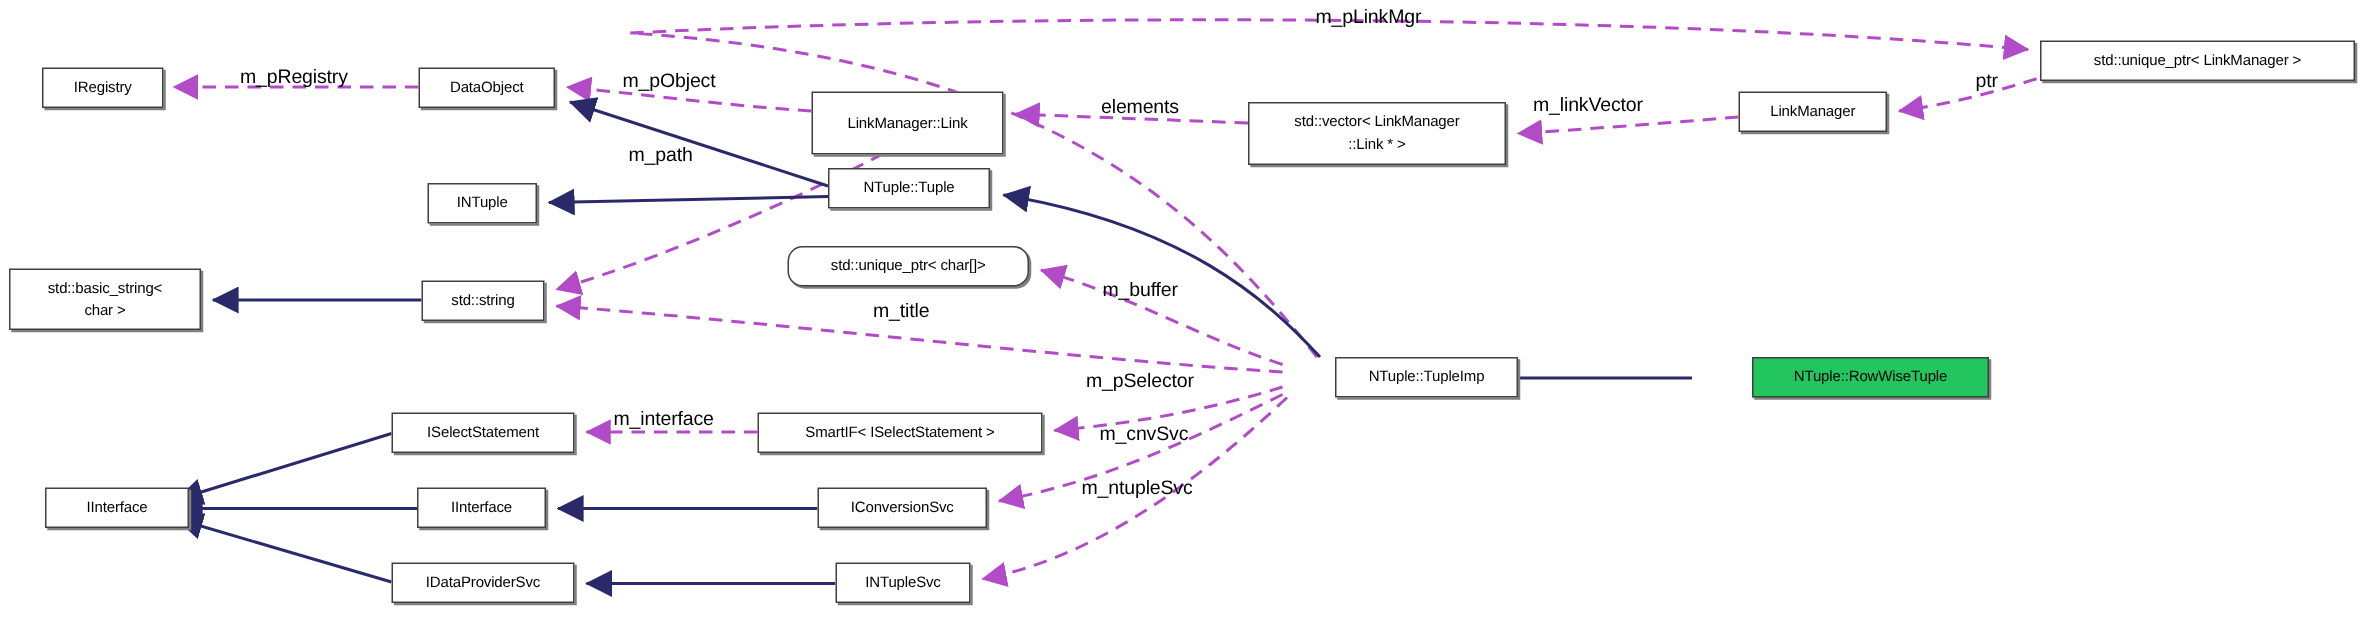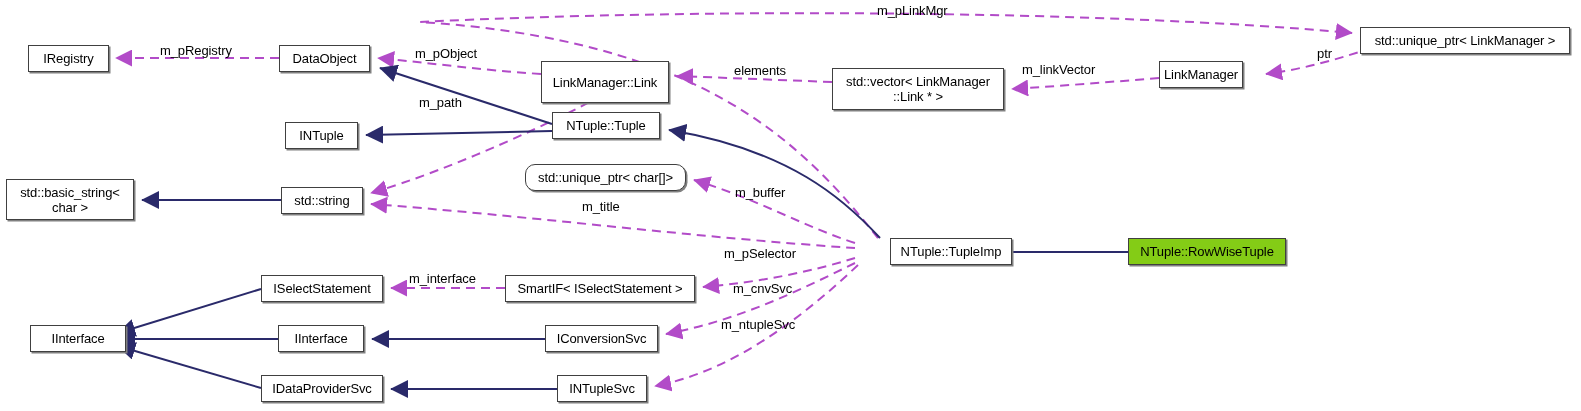--- a/index.html
+++ b/index.html
@@ -23,32 +23,33 @@
     top: 0;
     width: 1581px;
     height: 411px;
   }
   .node {
     position: absolute;
     box-sizing: border-box;
     border: 1px solid #404040;
     background: #ffffff;
     color: #000000;
-    font-size: 13px;
+    font-size: 10px;
     line-height: 15px;
     text-align: center;
     display: flex;
     align-items: center;
     justify-content: center;
     white-space: pre;
     box-shadow: 1.5px 1.5px 0 0 #808080;
     letter-spacing: -0.1px;
   }
   .node.highlight {
-    background: #84cc16;
+    background: #22c55e;
+    margin-left: 40px;
   }
   .edge-label {
     position: absolute;
     font-size: 13px;
     line-height: 14px;
     color: #000000;
     white-space: pre;
     background: transparent;
     letter-spacing: -0.1px;
     text-align: center;
@@ -161,21 +162,21 @@
       <path d="M 557 389 L 391 389" fill="none" stroke="#2a2a6a" stroke-width="2" marker-end="url(#arrow-inherit)"></path>
     </g>
   </svg>
 
   <div id="nodes">
       <div class="node" style="left: 28px; top: 45px; width: 81px; height: 27px;">IRegistry</div>
       <div class="node" style="left: 279px; top: 45px; width: 91px; height: 27px;">DataObject</div>
       <div class="node" style="left: 541px; top: 61px; width: 128px; height: 42px;">LinkManager::Link</div>
       <div class="node" style="left: 832px; top: 68px; width: 172px; height: 42px;">std::vector&lt; LinkManager
 ::Link * &gt;</div>
-      <div class="node" style="left: 1159px; top: 61px; width: 84px; height: 27px;">LinkManager</div>
+      <div class="node" style="left: 1159px; top: 61px; width: 99px; height: 27px;">LinkManager</div>
       <div class="node" style="left: 1360px; top: 27px; width: 210px; height: 27px;">std::unique_ptr&lt; LinkManager &gt;</div>
       <div class="node" style="left: 285px; top: 122px; width: 73px; height: 27px;">INTuple</div>
       <div class="node" style="left: 552px; top: 112px; width: 108px; height: 27px;">NTuple::Tuple</div>
       <div class="node" style="left: 525px; top: 164px; width: 161px; height: 27px; border-radius: 10px;">std::unique_ptr&lt; char[]&gt;</div>
       <div class="node" style="left: 6px; top: 179px; width: 128px; height: 41px;">std::basic_string&lt;
 char &gt;</div>
       <div class="node" style="left: 281px; top: 187px; width: 82px; height: 27px;">std::string</div>
       <div class="node" style="left: 261px; top: 275px; width: 122px; height: 27px;">ISelectStatement</div>
       <div class="node" style="left: 505px; top: 275px; width: 190px; height: 27px;">SmartIF&lt; ISelectStatement &gt;</div>
       <div class="node" style="left: 890px; top: 238px; width: 122px; height: 27px;">NTuple::TupleImp</div>

